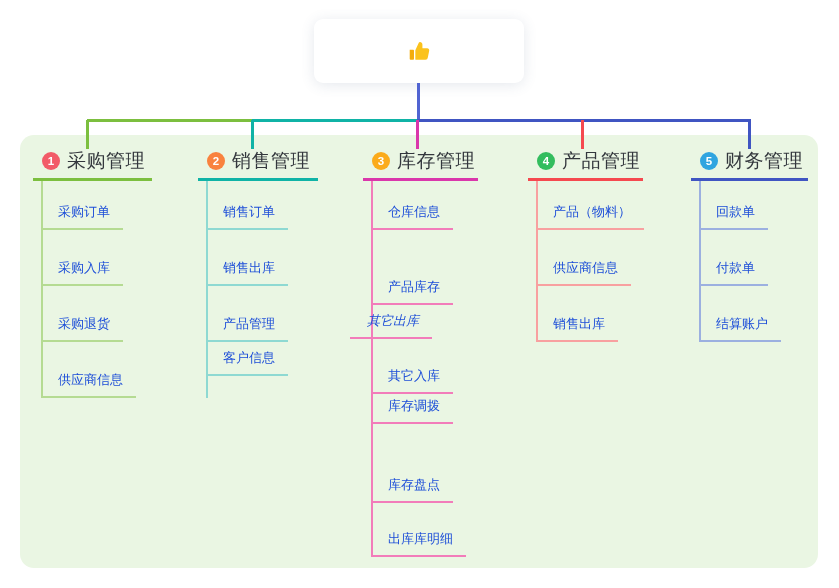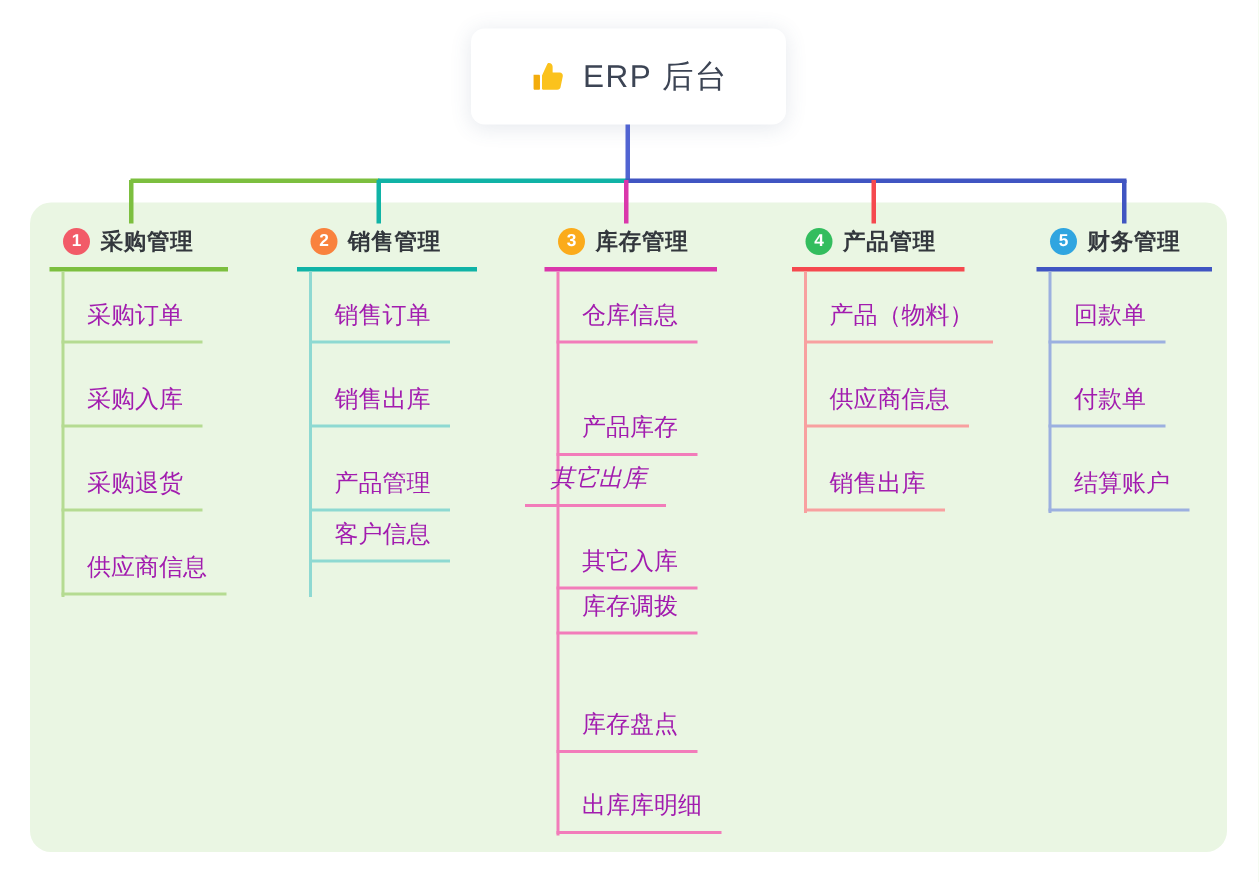--- a/index.html
+++ b/index.html
@@ -24,40 +24,39 @@
   .branch-header {
     position:absolute; box-sizing:border-box;
     display:flex; align-items:center; gap:7px;
     padding:0 0 7px 9px; height:30px;
   }
   .badge {
     width:18px; height:18px; border-radius:50%; flex:0 0 18px;
     color:#fff; font-size:11.5px; font-weight:bold;
     display:flex; align-items:center; justify-content:center;
   }
-  .branch-label { font-size:15px; font-weight:bold; color:#33373d; letter-spacing:.5px; white-space:nowrap; }
+  .branch-label { font-size:19px; font-weight:normal; color:#33373d; letter-spacing:.5px; white-space:nowrap; }
   .branch-item {
     position:absolute; width:max-content;
     padding:0 13px 7px 17px; line-height:18px;
   }
-  .branch-item span { font-size:16px; color:#a21caf; white-space:nowrap; }
+  .branch-item span { font-size:13px; color:#1d4ed8; white-space:nowrap; }
 </style>
 </head>
 <body style="background: rgb(255, 255, 255);">
 
 <div class="canvas" id="canvas-bg" style="background: rgb(234, 246, 227);"></div>
 
 <div class="root-node">
   <span style="display:flex;">
     <svg width="25" height="25" viewBox="0 0 24 24">
       <path d="M2.6 10.4h3.4c.4 0 .7.3.7.7v8.2c0 .4-.3.7-.7.7H3.4c-.45 0-.8-.35-.8-.8v-8.8z" fill="#f3ac0c"></path>
       <path d="M8 19.4v-8.6l3.3-7.2c.2-.45.66-.72 1.15-.72 1.3 0 2.35 1.05 2.35 2.35V8.9h4.55c1.27 0 2.22 1.17 1.96 2.42l-1.32 6.43A2.4 2.4 0 0 1 17.64 20H8.6c-.33 0-.6-.27-.6-.6z" fill="#fbc21c"></path>
     </svg>
   </span>
-  <span class="root-label">ERP 后台</span>
 </div>
 
 <div id="mindmap-layer">
     <div class="line" style="left: 417px; top: 83px; width: 3px; height: 38px; background: rgb(81, 100, 210);"></div>
     <div class="line" style="left: 87px; top: 119px; width: 166px; height: 3px; background: rgb(124, 191, 63);"></div>
     <div class="line" style="left: 252px; top: 119px; width: 167px; height: 3px; background: rgb(16, 179, 166);"></div>
     <div class="line" style="left: 417px; top: 119px; width: 334px; height: 3px; background: rgb(64, 85, 194);"></div>
     <div class="line" style="left: 86px; top: 120px; width: 3px; height: 29px; background: rgb(124, 191, 63);"></div>
     <div class="branch-header" style="left: 33px; top: 151px; width: 119px; border-bottom: 3px solid rgb(124, 191, 63);">
       <span class="badge" style="background: rgb(242, 91, 104);">1</span>

